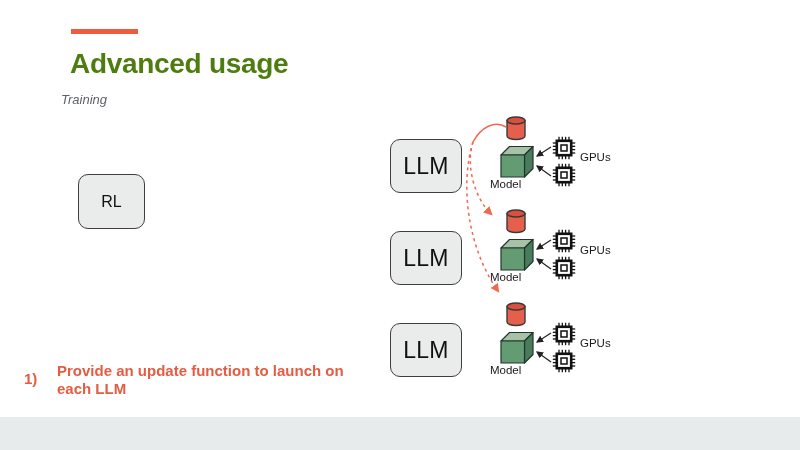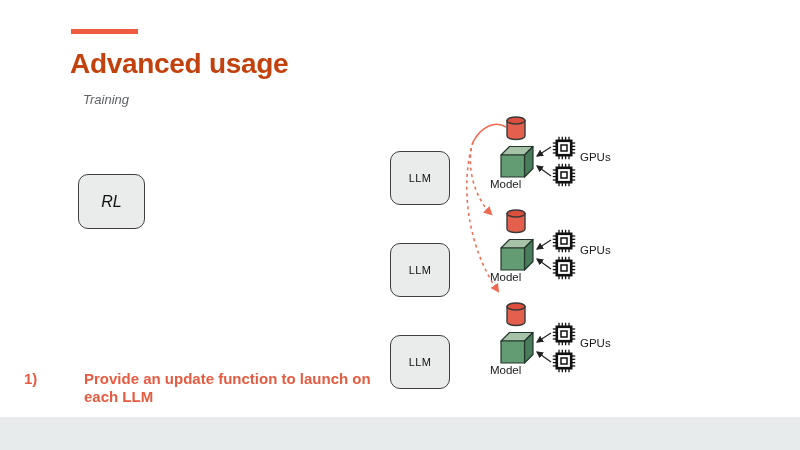--- a/index.html
+++ b/index.html
@@ -7,36 +7,36 @@
     width: 800px; height: 450px; overflow: hidden;
     background: #ffffff;
     font-family: "Liberation Sans", sans-serif;
   }
   #slide { position: relative; width: 800px; height: 450px; background: #ffffff; }
 
   
   .accent-bar { position: absolute; left: 71px; top: 29px; width: 67px; height: 5px; background: #ee5b3f; }
   .title {
     position: absolute; left: 70px; top: 48px;
-    font-size: 28px; font-weight: 700; color: #c2410c; letter-spacing: -0.3px;
+    font-size: 28px; font-weight: 700; color: #4d7c0f; letter-spacing: -0.3px;
   }
   .subtitle {
-    position: absolute; left: 83px; top: 92px;
+    position: absolute; left: 61px; top: 92px;
     font-size: 13px; font-style: italic; color: #5f6368;
   }
 
   
   .node {
     position: absolute; box-sizing: border-box;
     background: #e9eceb; border: 1.2px solid #3f3f3f; border-radius: 10px;
     display: flex; align-items: center; justify-content: center;
     color: #111; font-weight: 500;
   }
-  .node-rl  { left: 78px;  top: 174px; width: 67px; height: 55px; font-size: 16px; font-style: italic; }
-  .node-llm { left: 390px; width: 60px; height: 54px; font-size: 11px; letter-spacing: 0.3px; margin-top: 12px; }
+  .node-rl  { left: 78px;  top: 174px; width: 67px; height: 55px; font-size: 16px; }
+  .node-llm { left: 390px; width: 72px; height: 54px; font-size: 23px; letter-spacing: 0.3px; }
   .node-llm.g1 { top: 139px; }
   .node-llm.g2 { top: 231px; }
   .node-llm.g3 { top: 323px; }
 
   
   .cluster { position: absolute; left: 490px; width: 125px; height: 82px; }
   .cluster.g1 { top: 114px; }
   .cluster.g2 { top: 207px; }
   .cluster.g3 { top: 300px; }
   .cluster .cyl   { position: absolute; left: 16px; top: 2px; }
@@ -55,22 +55,22 @@
 
   
   #broadcast-arrows { position: absolute; left: 0; top: 0; pointer-events: none; z-index: 3; }
 
   
   .note-number {
     position: absolute; left: 24px; top: 370px;
     font-size: 15px; font-weight: 700; color: #e45c41;
   }
   .note-text {
-    position: absolute; left: 57px; top: 370px; width: 292px;
-    font-size: 15px; font-weight: 700; color: #e45c41; line-height: 18px; margin-left: 27px;
+    position: absolute; left: 57px; top: 362px; width: 292px;
+    font-size: 15px; font-weight: 700; color: #e45c41; line-height: 18px;
   }
 
   
   .footer-strip {
     position: absolute; left: 0; top: 417px; width: 800px; height: 33px;
     background: #e8ebeb;
   }
 </style>
 </head>
 <body>

